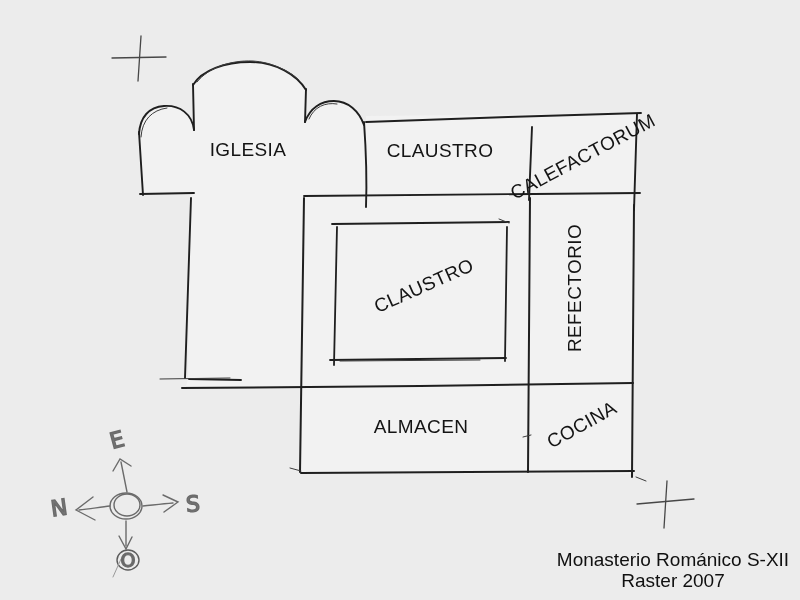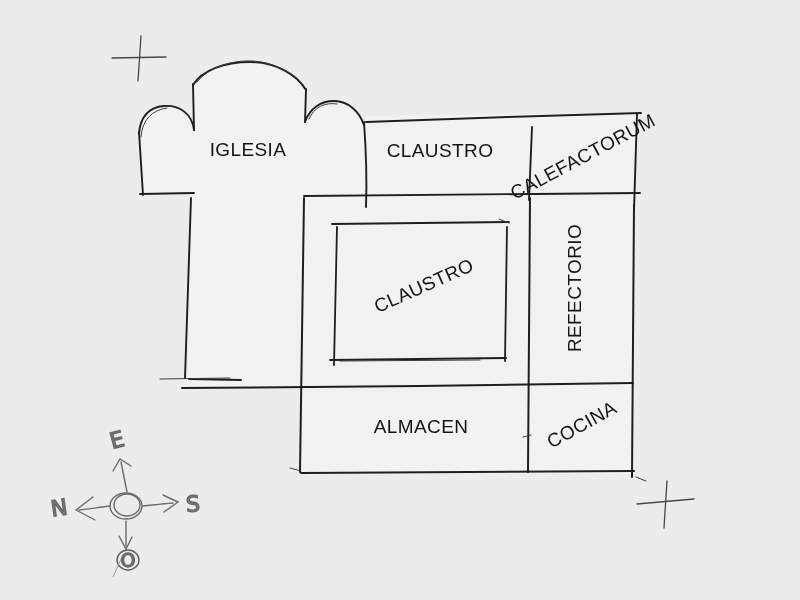--- a/index.html
+++ b/index.html
@@ -136,14 +136,18 @@
   <div class="room-label rot-m28" style="left:583px;top:157px">CALEFACTORUM</div>
 
   <div class="room-label rot-m90" style="left:575px;top:288px">REFECTORIO</div>
 
   <div class="room-label rot-m24" style="left:424px;top:286px">CLAUSTRO</div>
 
   <div class="room-label" style="left:421px;top:427px">ALMACEN</div>
 
   <div class="room-label rot-m29" style="left:582px;top:425px">COCINA</div>
 
+  <div class="caption">
+    <div>Monasterio Románico S-XII</div>
+    <div>Raster 2007</div>
+  </div>
 
 </div>
 
 </body></html>

